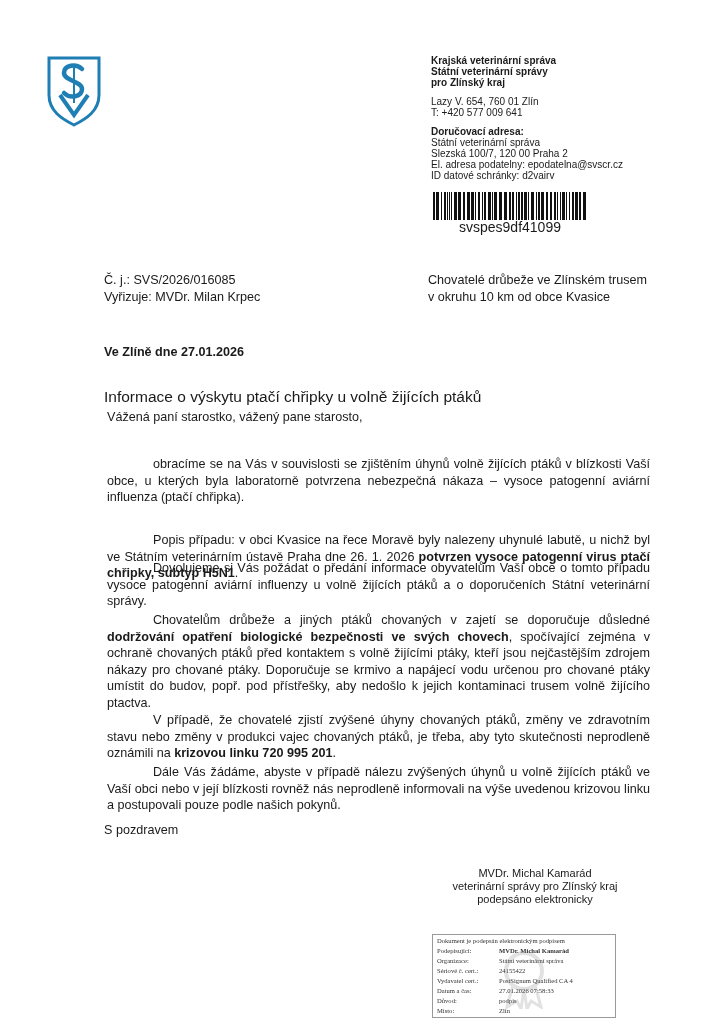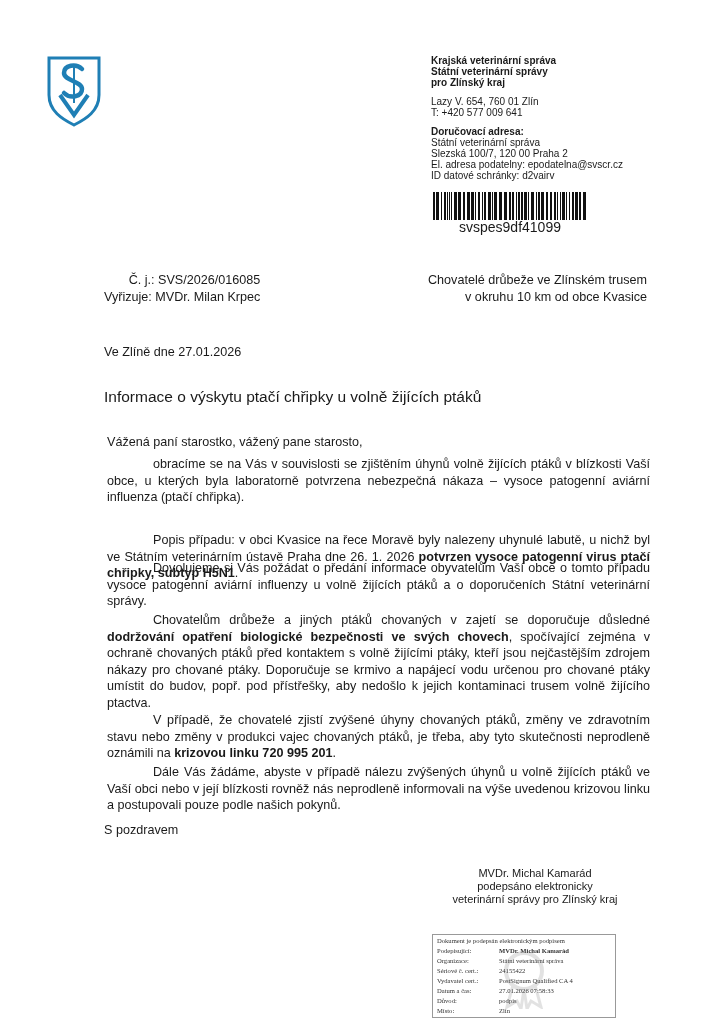--- a/index.html
+++ b/index.html
@@ -11,26 +11,26 @@
   .logo svg { position: absolute; left: 0; top: 0; }
   .logo-text { position: absolute; left: 62px; top: 3px; color: #1f7fb5; font-weight: bold;
                font-size: 15.5px; line-height: 17px; }
   
   .hdr { left: 431px; top: 55px; font-size: 10px; line-height: 11px; width: 230px; }
   .hdr .b { font-weight: bold; }
   .hdr .gap { height: 8px; }
   .barcode { left: 431px; top: 192px; width: 158px; height: 28px; }
   .barcode-num { left: 431px; top: 219px; width: 158px; text-align: center; font-size: 14px; }
   
-  .t { font-size: 12.6px; line-height: 16.5px; text-align: right; }
+  .t { font-size: 12.6px; line-height: 16.5px; }
   .ref { left: 104px; top: 272px; }
   .addr { left: 428px; top: 272px; }
-  .date { left: 104px; top: 344px; }
+  .date { left: 104px; top: 344px; font-weight: bold; }
   .title { left: 104px; top: 388px; font-size: 15.5px; }
-  .greet { left: 107px; top: 434px; }
+  .greet { left: 107px; top: 409px; }
   .para { left: 107px; width: 543px; text-align: justify; text-align-last: left; }
   .para .ind { display: inline-block; width: 46px; }
   .para b { font-weight: bold; }
   .p1 { top: 456px; }
   .p2 { top: 532px; }
   .p3 { top: 560px; }
   .p4 { top: 612px; }
   .p5 { top: 712px; }
   .p6 { top: 764px; }
   .regards { left: 104px; top: 822px; }
@@ -135,22 +135,22 @@
 <div class="abs t para p2"><span class="ind"></span><span>Popis případu: v obci Kvasice na řece Moravě byly nalezeny uhynulé labutě, u nichž byl ve Státním veterinárním ústavě Praha dne 26. 1. 2026 </span><b>potvrzen vysoce patogenní virus ptačí chřipky, subtyp H5N1</b><span>.</span></div>
 <div class="abs t para p3"><span class="ind"></span><span>Dovolujeme si Vás požádat o předání informace obyvatelům Vaší obce o tomto případu vysoce patogenní aviární influenzy u volně žijících ptáků a o doporučeních Státní veterinární správy.</span></div>
 <div class="abs t para p4"><span class="ind"></span><span>Chovatelům drůbeže a jiných ptáků chovaných v zajetí se doporučuje důsledné </span><b>dodržování opatření biologické bezpečnosti ve svých chovech</b><span>, spočívající zejména v ochraně chovaných ptáků před kontaktem s volně žijícími ptáky, kteří jsou nejčastějším zdrojem nákazy pro chované ptáky. Doporučuje se krmivo a napájecí vodu určenou pro chované ptáky umístit do budov, popř. pod přístřešky, aby nedošlo k jejich kontaminaci trusem volně žijícího ptactva.</span></div>
 <div class="abs t para p5"><span class="ind"></span><span>V případě, že chovatelé zjistí zvýšené úhyny chovaných ptáků, změny ve zdravotním stavu nebo změny v produkci vajec chovaných ptáků, je třeba, aby tyto skutečnosti neprodleně oznámili na </span><b>krizovou linku 720 995 201</b><span>.</span></div>
 <div class="abs t para p6"><span class="ind"></span><span>Dále Vás žádáme, abyste v případě nálezu zvýšených úhynů u volně žijících ptáků ve Vaší obci nebo v její blízkosti rovněž nás neprodleně informovali na výše uvedenou krizovou linku a postupovali pouze podle našich pokynů.</span></div>
 
 <div class="abs t regards">S pozdravem</div>
 
 <div class="abs sign">
   <div>MVDr. Michal Kamarád</div>
+  <div>veterinární správy pro Zlínský kraj</div>
   <div>podepsáno elektronicky</div>
-  <div>veterinární správy pro Zlínský kraj</div>
 </div>
 
 <div class="abs sigbox">
   <svg class="seal" width="50" height="60" viewBox="0 0 50 60">
     <circle cx="25" cy="22" r="18" fill="none" stroke="#666" stroke-width="4"></circle>
     <path d="M14 36 L8 58 L18 52 L22 60 L25 40 M36 36 L42 58 L32 52 L28 60 L25 40" fill="none" stroke="#666" stroke-width="3"></path>
   </svg>
   <div class="full">Dokument je podepsán elektronickým podpisem</div>
   <div class="row">
       <span class="k">Podepisující:</span>

